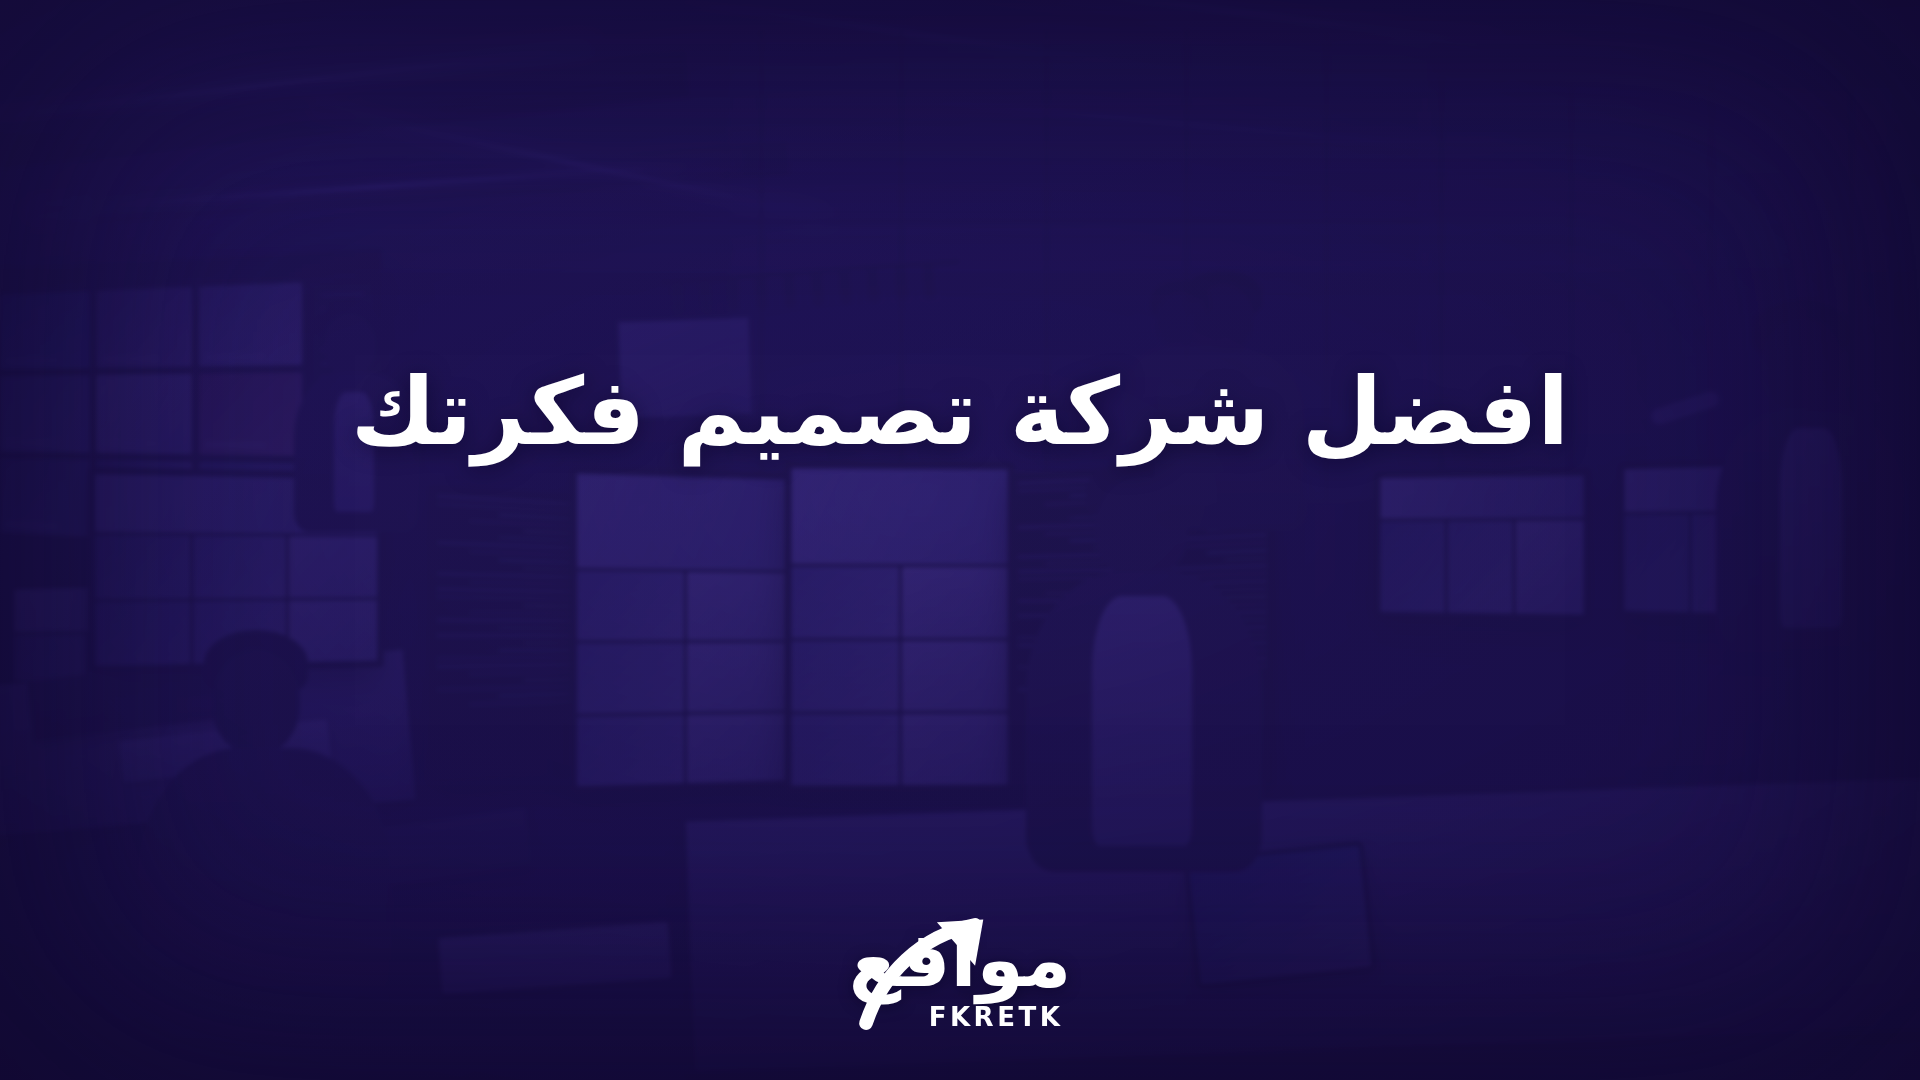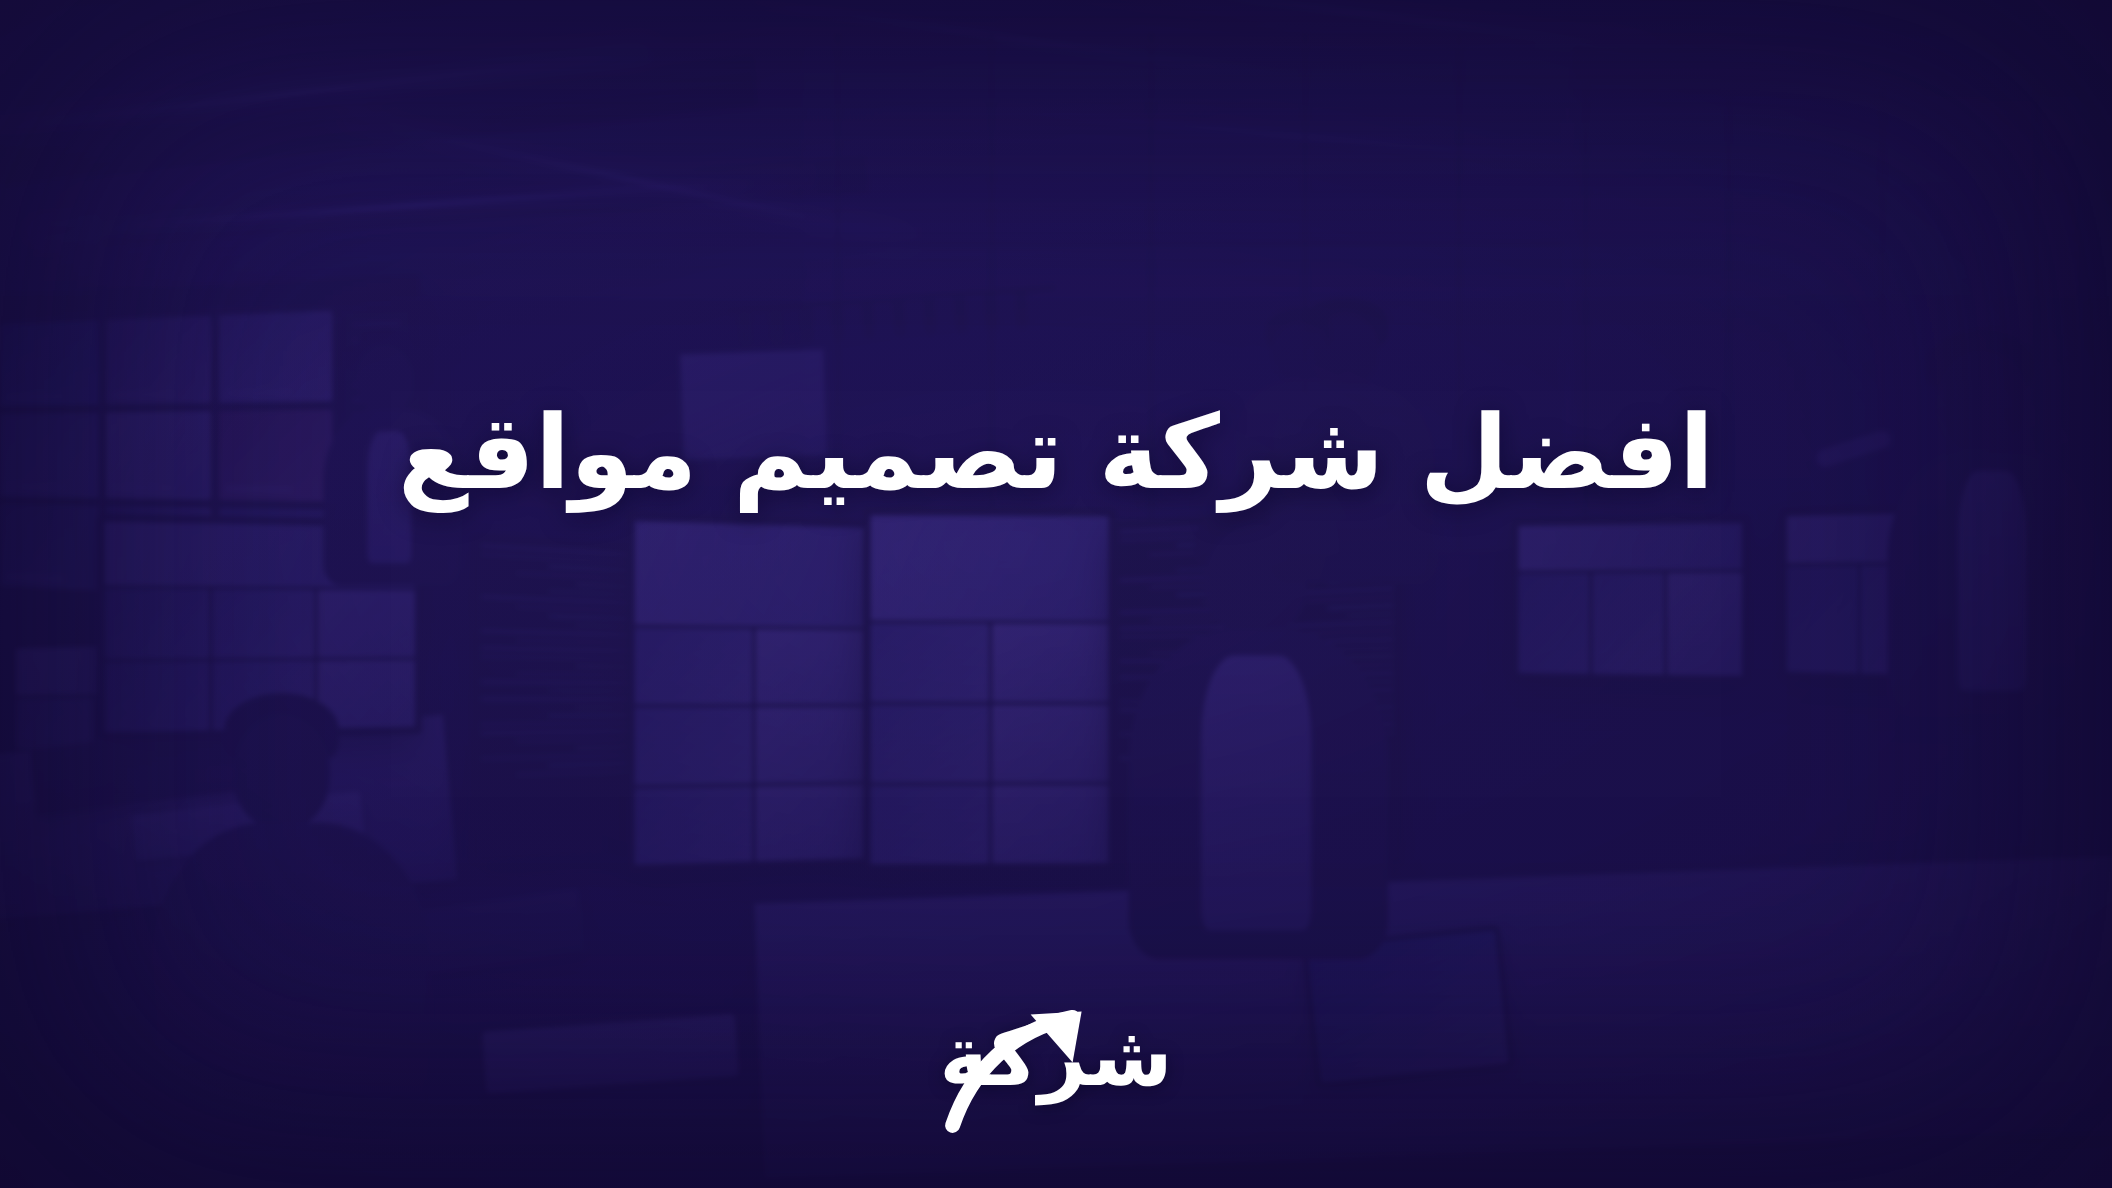--- a/index.html
+++ b/index.html
@@ -538,24 +538,25 @@
 
     </div>
 
     <div class="tint"></div>
     <div class="tint2"></div>
     <div class="tint3"></div>
     <div class="vign"></div>
   </div>
 
   <div class="headline">
-    <span class="ln">افضل شركة تصميم مواقع</span>
+    <span class="ln">افضل شركة تصميم فكرتك</span>
   </div>
 
   <div class="logo">
-    <div class="logo-wordmark">شركة</div>
+    <div class="logo-wordmark">مواقع</div>
+    <div class="logo-latin">FKRETK</div>
     <svg class="logo-arrow" viewBox="0 0 52 44" fill="none">
       <path d="M4 40 C10 22 24 8 44 4" stroke="#ffffff" stroke-width="5" stroke-linecap="round" fill="none"></path>
       <path d="M30 3 L47 2 L44 19 Z" fill="#ffffff"></path>
     </svg>
   </div>
 
 </div>
 
 </body></html>

